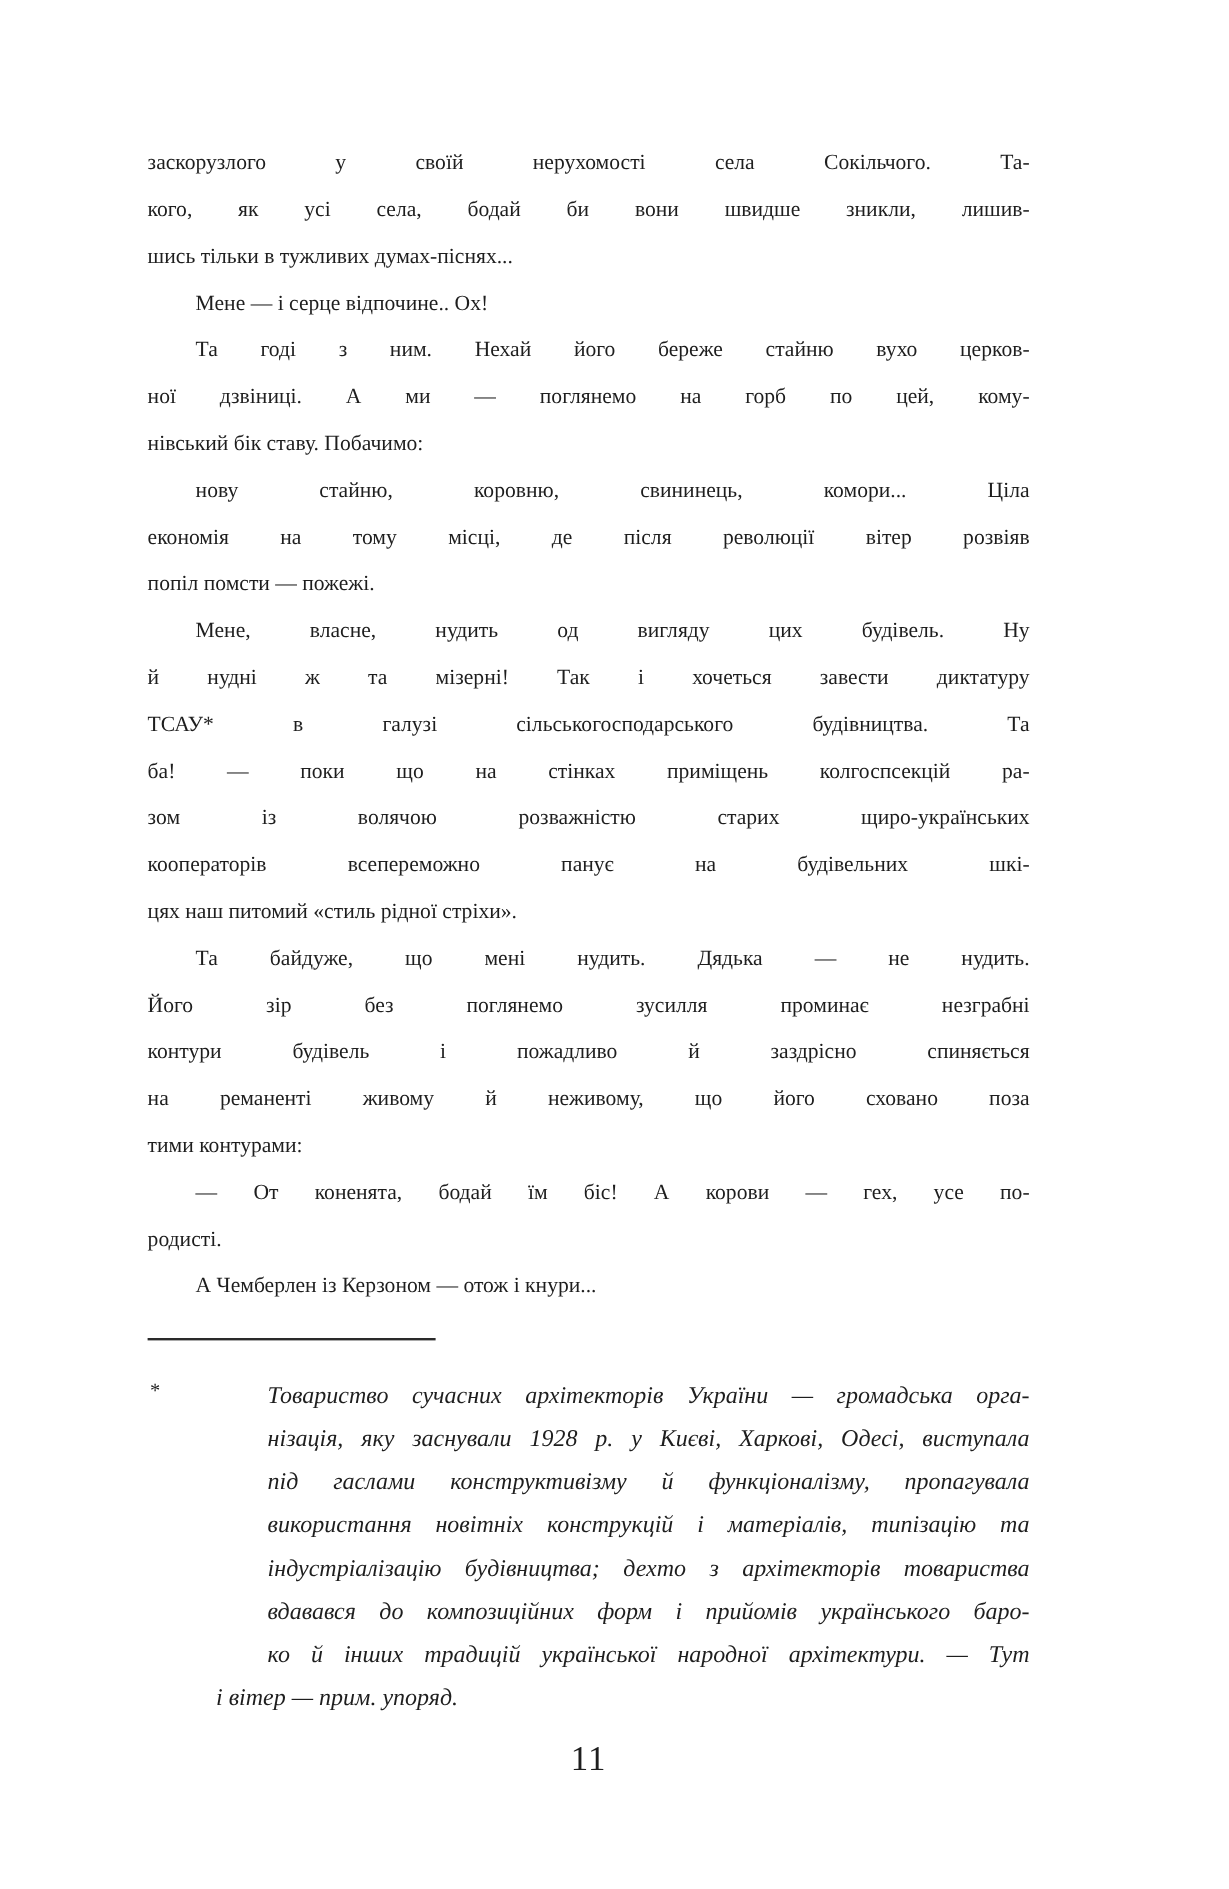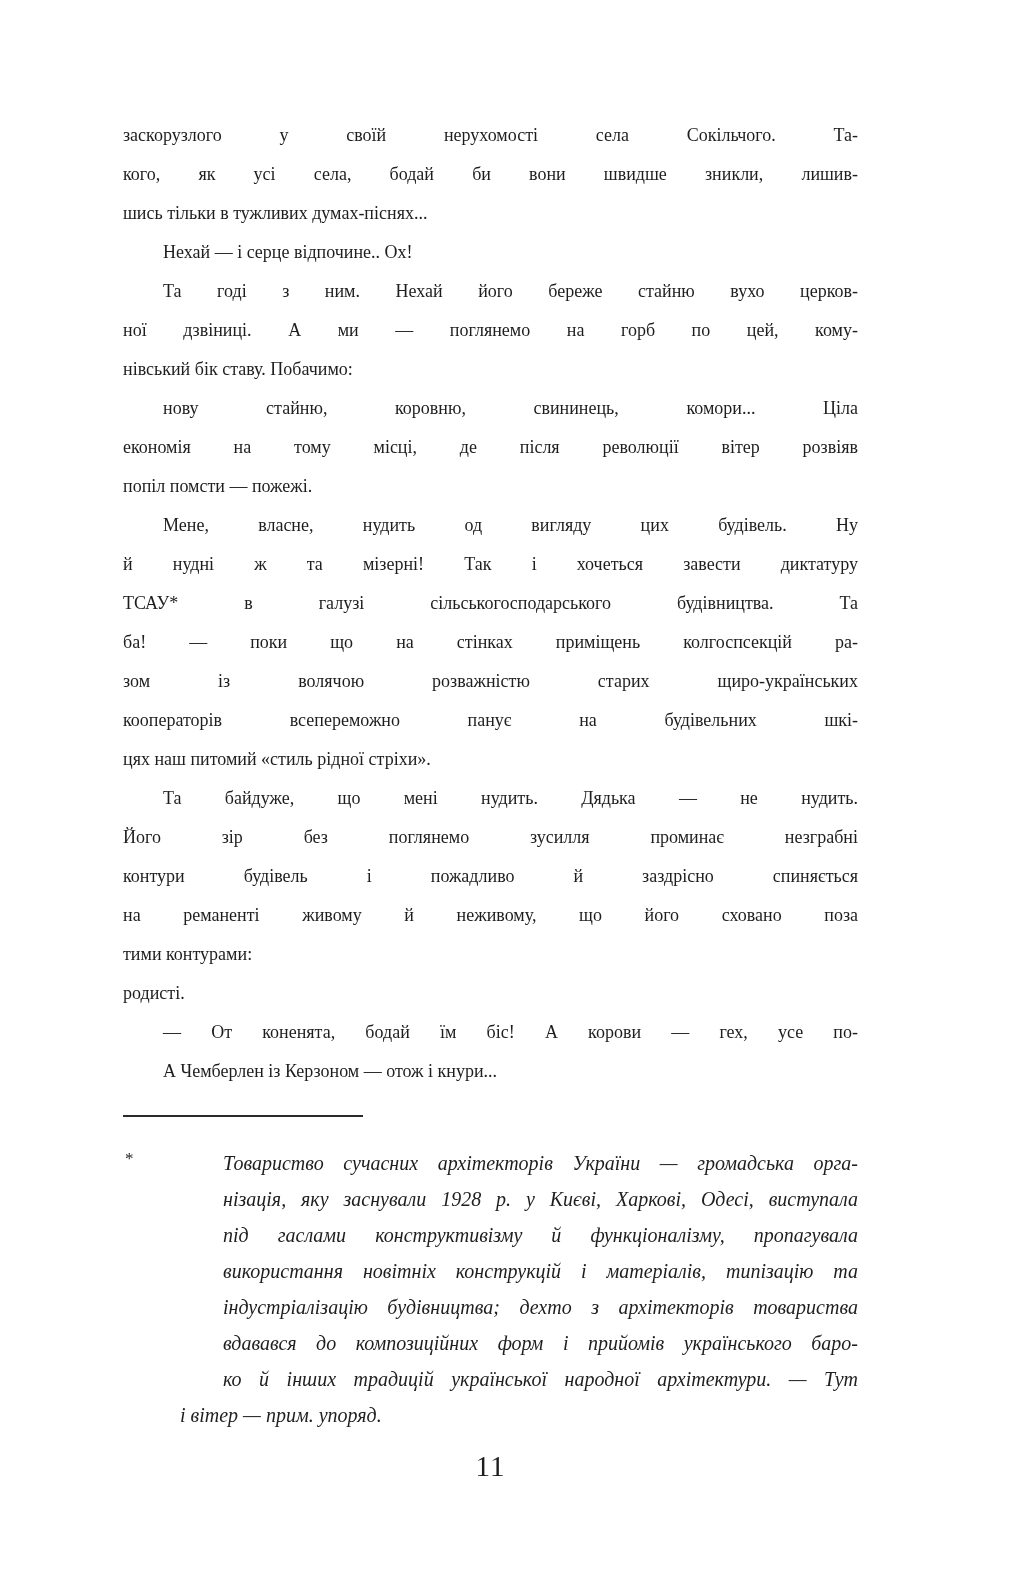--- a/index.html
+++ b/index.html
@@ -78,21 +78,21 @@
 
 <div class="page">
   <div class="text-col">
     <div class="body-text" id="paragraphs">
         <div class="paragraph">
           <div class="line just">заскорузлого у своїй нерухомості села Сокільчого. Та-</div>
           <div class="line just">кого, як усі села, бодай би вони швидше зникли, лишив-</div>
           <div class="line">шись тільки в тужливих думах-піснях...</div>
         </div>
         <div class="paragraph">
-          <div class="line indent">Нехай — і серце відпочине.. Ох!</div>
+          <div class="line indent">Мене — і серце відпочине.. Ох!</div>
         </div>
         <div class="paragraph">
           <div class="line just indent">Та годі з ним. Нехай його береже стайню вухо церков-</div>
           <div class="line just">ної дзвіниці. А ми — поглянемо на горб по цей, кому-</div>
           <div class="line">нівський бік ставу. Побачимо:</div>
         </div>
         <div class="paragraph">
           <div class="line just indent">нову стайню, коровню, свининець, комори... Ціла</div>
           <div class="line just">економія на тому місці, де після революції вітер розвіяв</div>
           <div class="line">попіл помсти — пожежі.</div>
@@ -107,22 +107,22 @@
           <div class="line">цях наш питомий «стиль рідної стріхи».</div>
         </div>
         <div class="paragraph">
           <div class="line just indent">Та байдуже, що мені нудить. Дядька — не нудить.</div>
           <div class="line just">Його зір без поглянемо зусилля проминає незграбні</div>
           <div class="line just">контури будівель і пожадливо й заздрісно спиняється</div>
           <div class="line just">на реманенті живому й неживому, що його сховано поза</div>
           <div class="line">тими контурами:</div>
         </div>
         <div class="paragraph">
+          <div class="line just indent">— От коненята, бодай їм біс! А корови — гех, усе по-</div>
           <div class="line">родисті.</div>
-          <div class="line just indent">— От коненята, бодай їм біс! А корови — гех, усе по-</div>
         </div>
         <div class="paragraph">
           <div class="line indent">А Чемберлен із Керзоном — отож і кнури...</div>
         </div>
       </div>
     <div class="footnote-rule"></div>
     <div class="footnote">
       <span class="fn-marker">*</span>
       <div id="footnote-lines">
           <div class="fn-line just">Товариство сучасних архітекторів України — громадська орга-</div>

